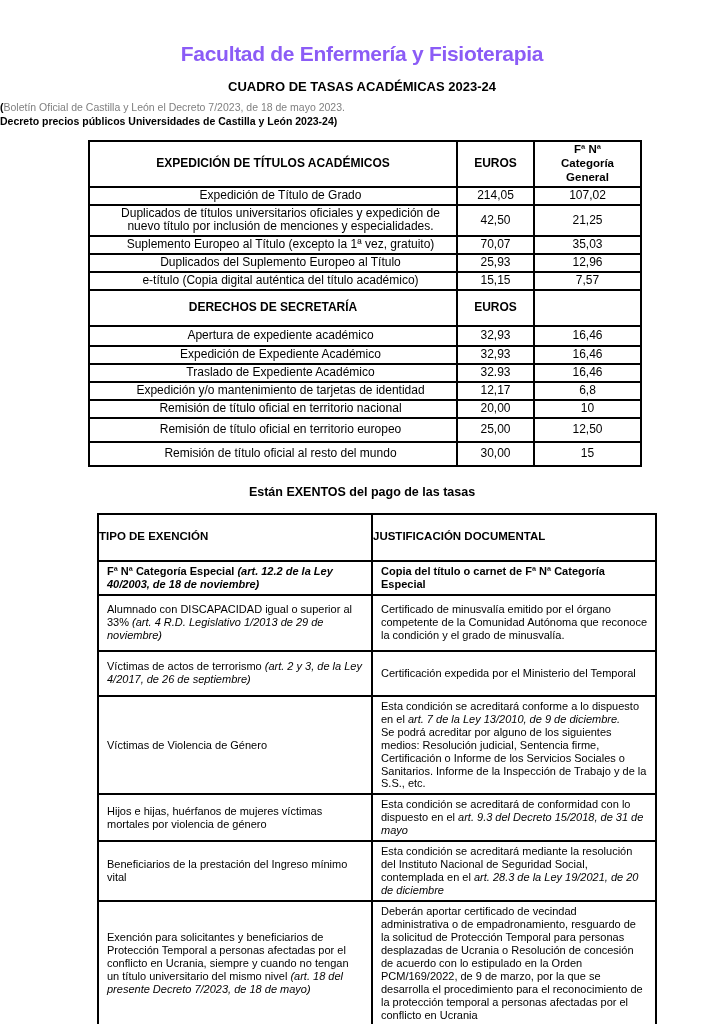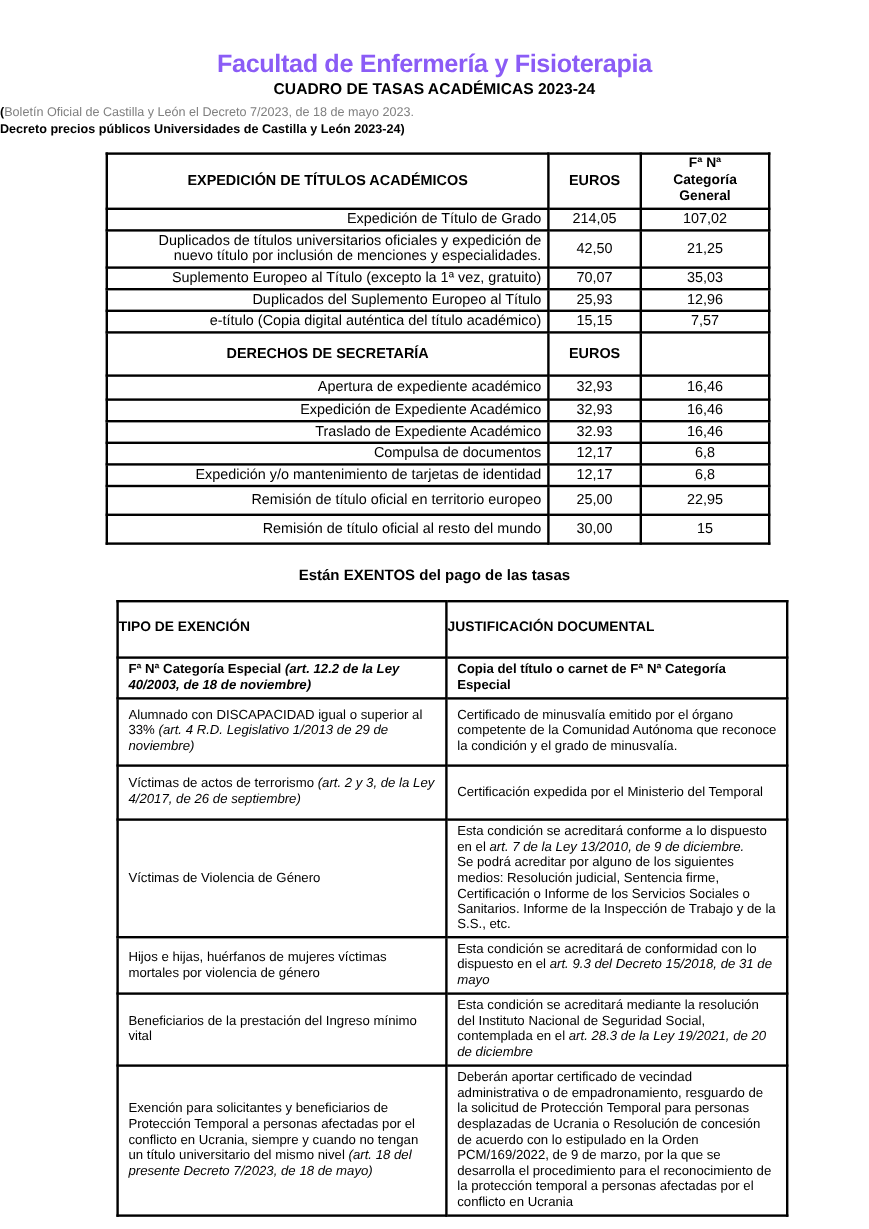--- a/index.html
+++ b/index.html
@@ -13,20 +13,21 @@
   .page { position: relative; width: 724px; height: 1024px; background: #fff; }
 
   .title {
     margin-top: 42px;
     text-align: center;
     font-size: 21px;
     font-weight: bold;
     letter-spacing: -0.3px;
   }
   .subtitle {
+    margin-top: 13px;
     text-align: center;
     font-size: 13px;
     font-weight: bold;
   }
   .notes {
     margin-top: 7px;
     text-align: left;
     font-size: 10.5px;
     line-height: 1.3;
   }
@@ -37,21 +38,21 @@
   table { border-collapse: collapse; table-layout: fixed; }
   td, th { border: 2px solid #000; vertical-align: middle; }
 
   
   .t1 {
     margin-left: 88px; margin-top: 12px;
     width: 552px;
     font-size: 12px; line-height: 1.16;
   }
   .t1 td, .t1 th { padding: 1px 5px; }
-  .t1 .lbl { text-align: right; padding-left: 20px; }
+  .t1 .lbl { text-align: center; padding-left: 20px; }
   .t1 .num { text-align: center; }
   .t1 th { text-align: center; font-weight: bold; }
   .t1 .fn-head { font-size: 11.5px; white-space: pre-line; line-height: 1.2; }
   .r-head  { height: 42px; }
   .r-std   { height: 17px; }
   .r-two   { height: 31px; }
   .r-sect  { height: 36px; }
   .r-open  { height: 20px; }
   .r-small { height: 14px; }
   .r-tall  { height: 24px; }
@@ -146,33 +147,33 @@
       <td class="lbl">Expedición de Expediente Académico</td>
       <td class="num">32,93</td>
       <td class="num">16,46</td>
     </tr>
     <tr class="r-std">
       <td class="lbl">Traslado de Expediente Académico</td>
       <td class="num">32.93</td>
       <td class="num">16,46</td>
     </tr>
     <tr class="r-small">
-      <td class="lbl">Compulsa de documentos</td>
-      <td class="num">12,17</td>
-      <td class="num">6,8</td>
-    </tr>
-    <tr class="r-small">
       <td class="lbl">Expedición y/o mantenimiento de tarjetas de identidad</td>
       <td class="num">12,17</td>
       <td class="num">6,8</td>
     </tr>
+    <tr class="r-std">
+      <td class="lbl">Remisión de título oficial en territorio nacional</td>
+      <td class="num">20,00</td>
+      <td class="num">10</td>
+    </tr>
     <tr class="r-tall">
       <td class="lbl">Remisión de título oficial en territorio europeo</td>
       <td class="num">25,00</td>
-      <td class="num">22,95</td>
+      <td class="num">12,50</td>
     </tr>
     <tr class="r-tall">
       <td class="lbl">Remisión de título oficial al resto del mundo</td>
       <td class="num">30,00</td>
       <td class="num">15</td>
     </tr>
   </tbody>
     </table>
 
   <div class="exempt-heading">Están EXENTOS del pago de las tasas</div>

